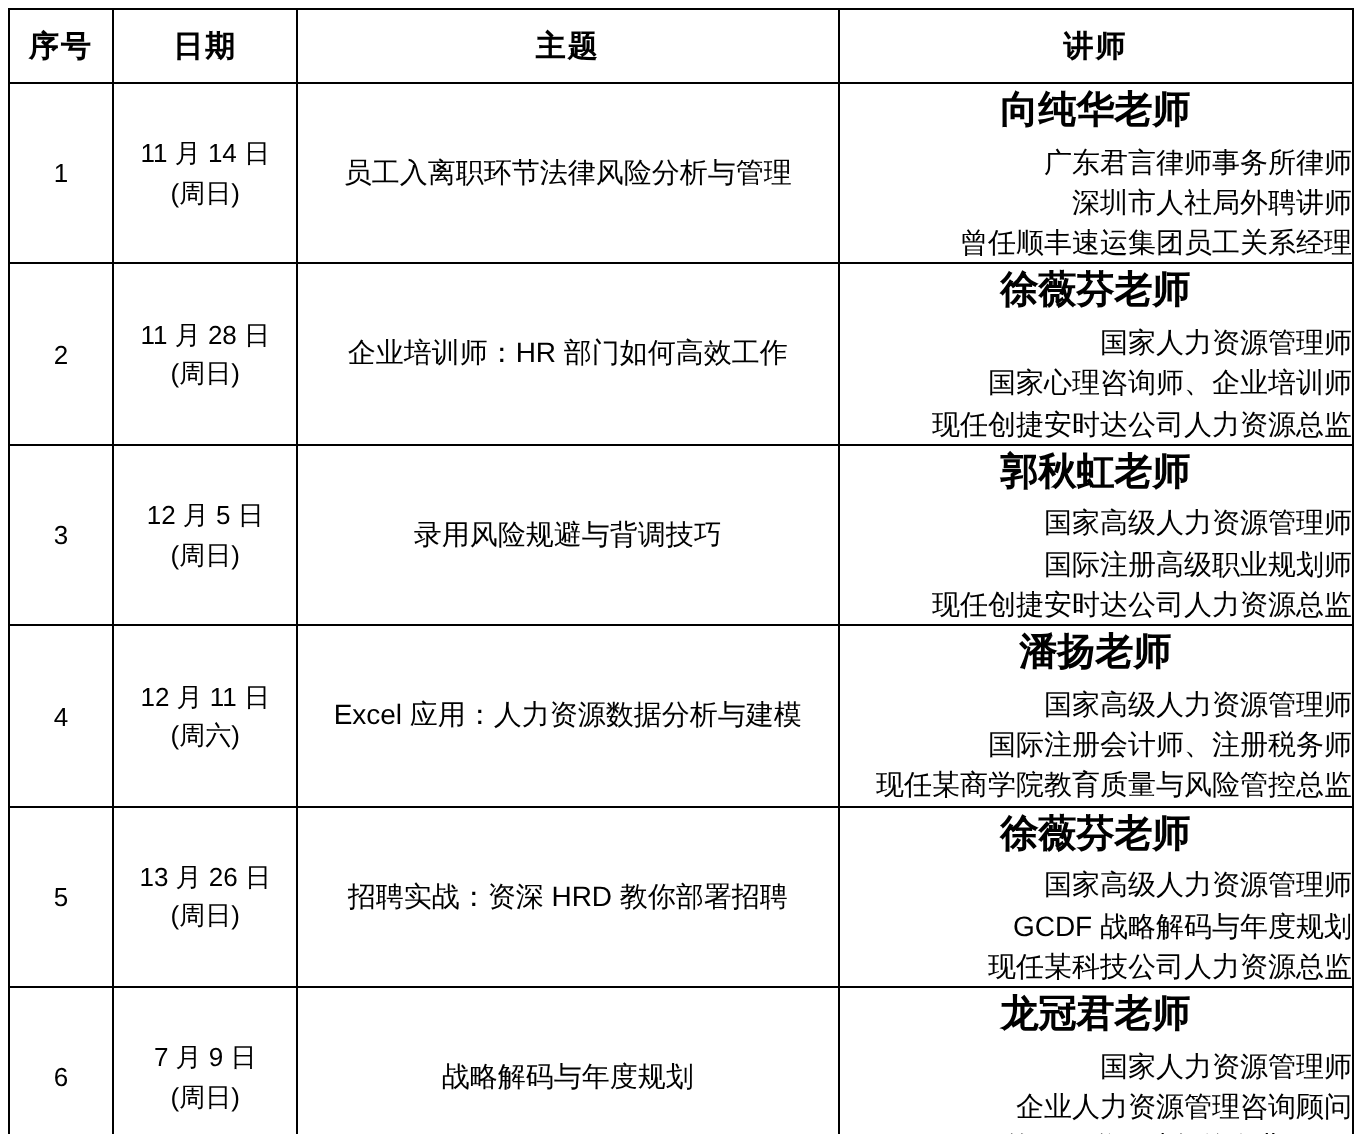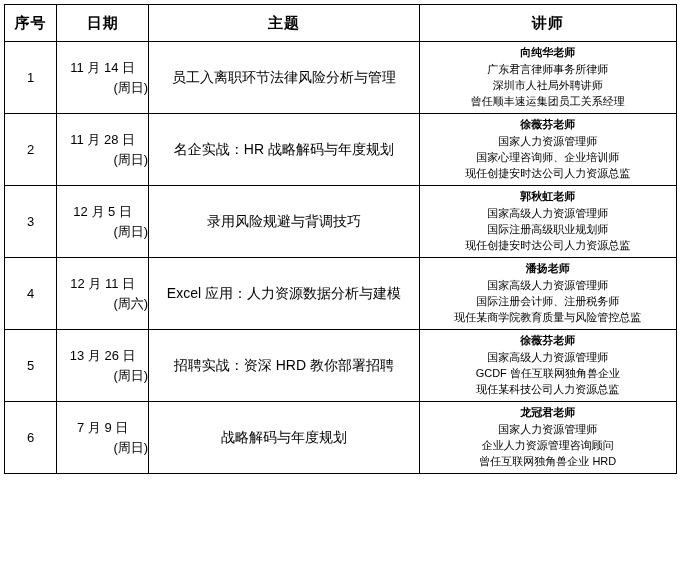--- a/index.html
+++ b/index.html
@@ -39,40 +39,41 @@
   tbody tr { height: 72px; }
 
   .cell-no {
     font-size: 13px;
   }
   .cell-date {
     font-size: 13px;
     line-height: 1.5;
   }
   .cell-date .d-main { display: block; }
-  .cell-date .d-sub  { display: block; text-align: right; }
+  .cell-date .d-sub  { display: block; }
   .cell-topic {
     font-size: 14px;
     font-weight: normal;
     padding: 0 6px;
     line-height: 1.4;
   }
   .cell-lect {
     padding: 4px 4px;
     line-height: 1.45;
   }
   .lect-name {
     display: block;
-    font-size: 11px;
+    font-size: 19px;
     font-weight: bold;
     margin-bottom: 1px;
   }
   .lect-line {
     display: block;
-    font-size: 11px;
+    font-size: 14px;
+    text-align: right;
   }
 </style>
 </head>
 <body>
 
 <table id="schedule-table">
   <colgroup>
     <col class="col-no">
     <col class="col-date">
     <col class="col-topic">
@@ -102,21 +103,21 @@
         <span class="lect-line">曾任顺丰速运集团员工关系经理</span>
       </td>
     </tr>
 
     <tr>
       <td class="cell-no">2</td>
       <td class="cell-date">
         <span class="d-main">11 月 28 日</span>
         <span class="d-sub">(周日)</span>
       </td>
-      <td class="cell-topic">名企实战：HR 战略解码与年度规划</td>
+      <td class="cell-topic">企业培训师：HR 部门如何高效工作</td>
       <td class="cell-lect">
         <span class="lect-name">徐薇芬老师</span>
         <span class="lect-line">国家人力资源管理师</span>
         <span class="lect-line">国家心理咨询师、企业培训师</span>
         <span class="lect-line">现任创捷安时达公司人力资源总监</span>
       </td>
     </tr>
 
     <tr>
       <td class="cell-no">3</td>
@@ -151,21 +152,21 @@
     <tr>
       <td class="cell-no">5</td>
       <td class="cell-date">
         <span class="d-main">13 月 26 日</span>
         <span class="d-sub">(周日)</span>
       </td>
       <td class="cell-topic">招聘实战：资深 HRD 教你部署招聘</td>
       <td class="cell-lect">
         <span class="lect-name">徐薇芬老师</span>
         <span class="lect-line">国家高级人力资源管理师</span>
-        <span class="lect-line">GCDF 曾任互联网独角兽企业</span>
+        <span class="lect-line">GCDF 战略解码与年度规划</span>
         <span class="lect-line">现任某科技公司人力资源总监</span>
       </td>
     </tr>
 
     <tr>
       <td class="cell-no">6</td>
       <td class="cell-date">
         <span class="d-main">7 月 9 日</span>
         <span class="d-sub">(周日)</span>
       </td>

